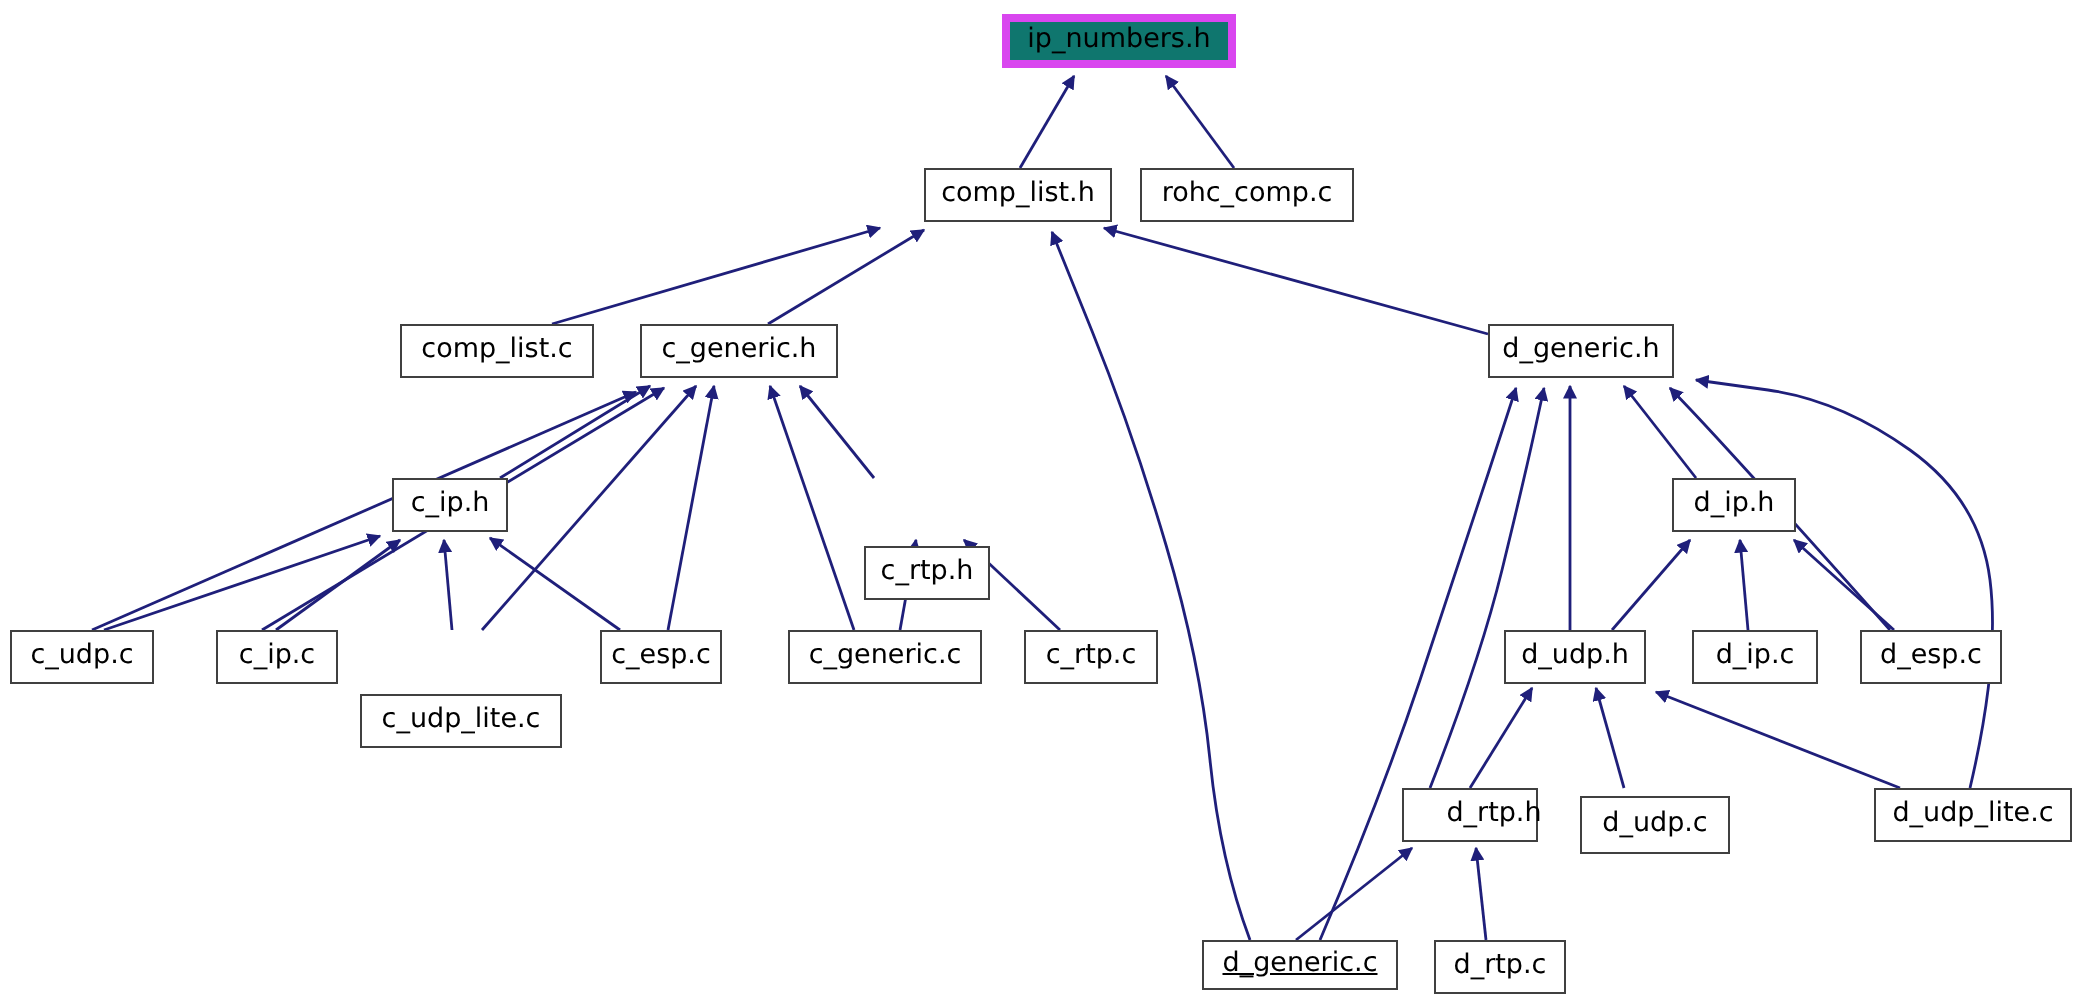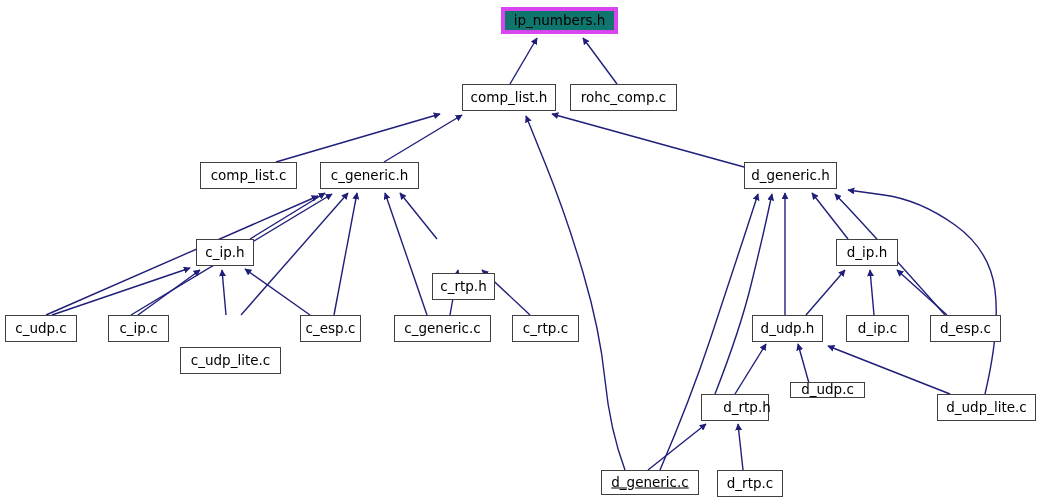--- a/index.html
+++ b/index.html
@@ -145,21 +145,21 @@
       </div>
       <div class="node-box" style="left: 846px; top: 315px; width: 63px; height: 27px;">
         <span class="node-label">d_ip.c</span>
       </div>
       <div class="node-box" style="left: 930px; top: 315px; width: 71px; height: 27px;">
         <span class="node-label">d_esp.c</span>
       </div>
       <div class="node-box" style="left: 701px; top: 394px; width: 68px; height: 27px; padding-left: 24px;">
         <span class="node-label">d_rtp.h</span>
       </div>
-      <div class="node-box" style="left: 790px; top: 382px; width: 75px; height: 16px;">
+      <div class="node-box" style="left: 790px; top: 398px; width: 75px; height: 29px;">
         <span class="node-label">d_udp.c</span>
       </div>
       <div class="node-box" style="left: 937px; top: 394px; width: 99px; height: 27px;">
         <span class="node-label">d_udp_lite.c</span>
       </div>
       <div class="node-box" style="left: 601px; top: 470px; width: 98px; height: 25px; text-decoration: underline;">
         <span class="node-label">d_generic.c</span>
       </div>
       <div class="node-box" style="left: 717px; top: 470px; width: 66px; height: 27px;">
         <span class="node-label">d_rtp.c</span>

